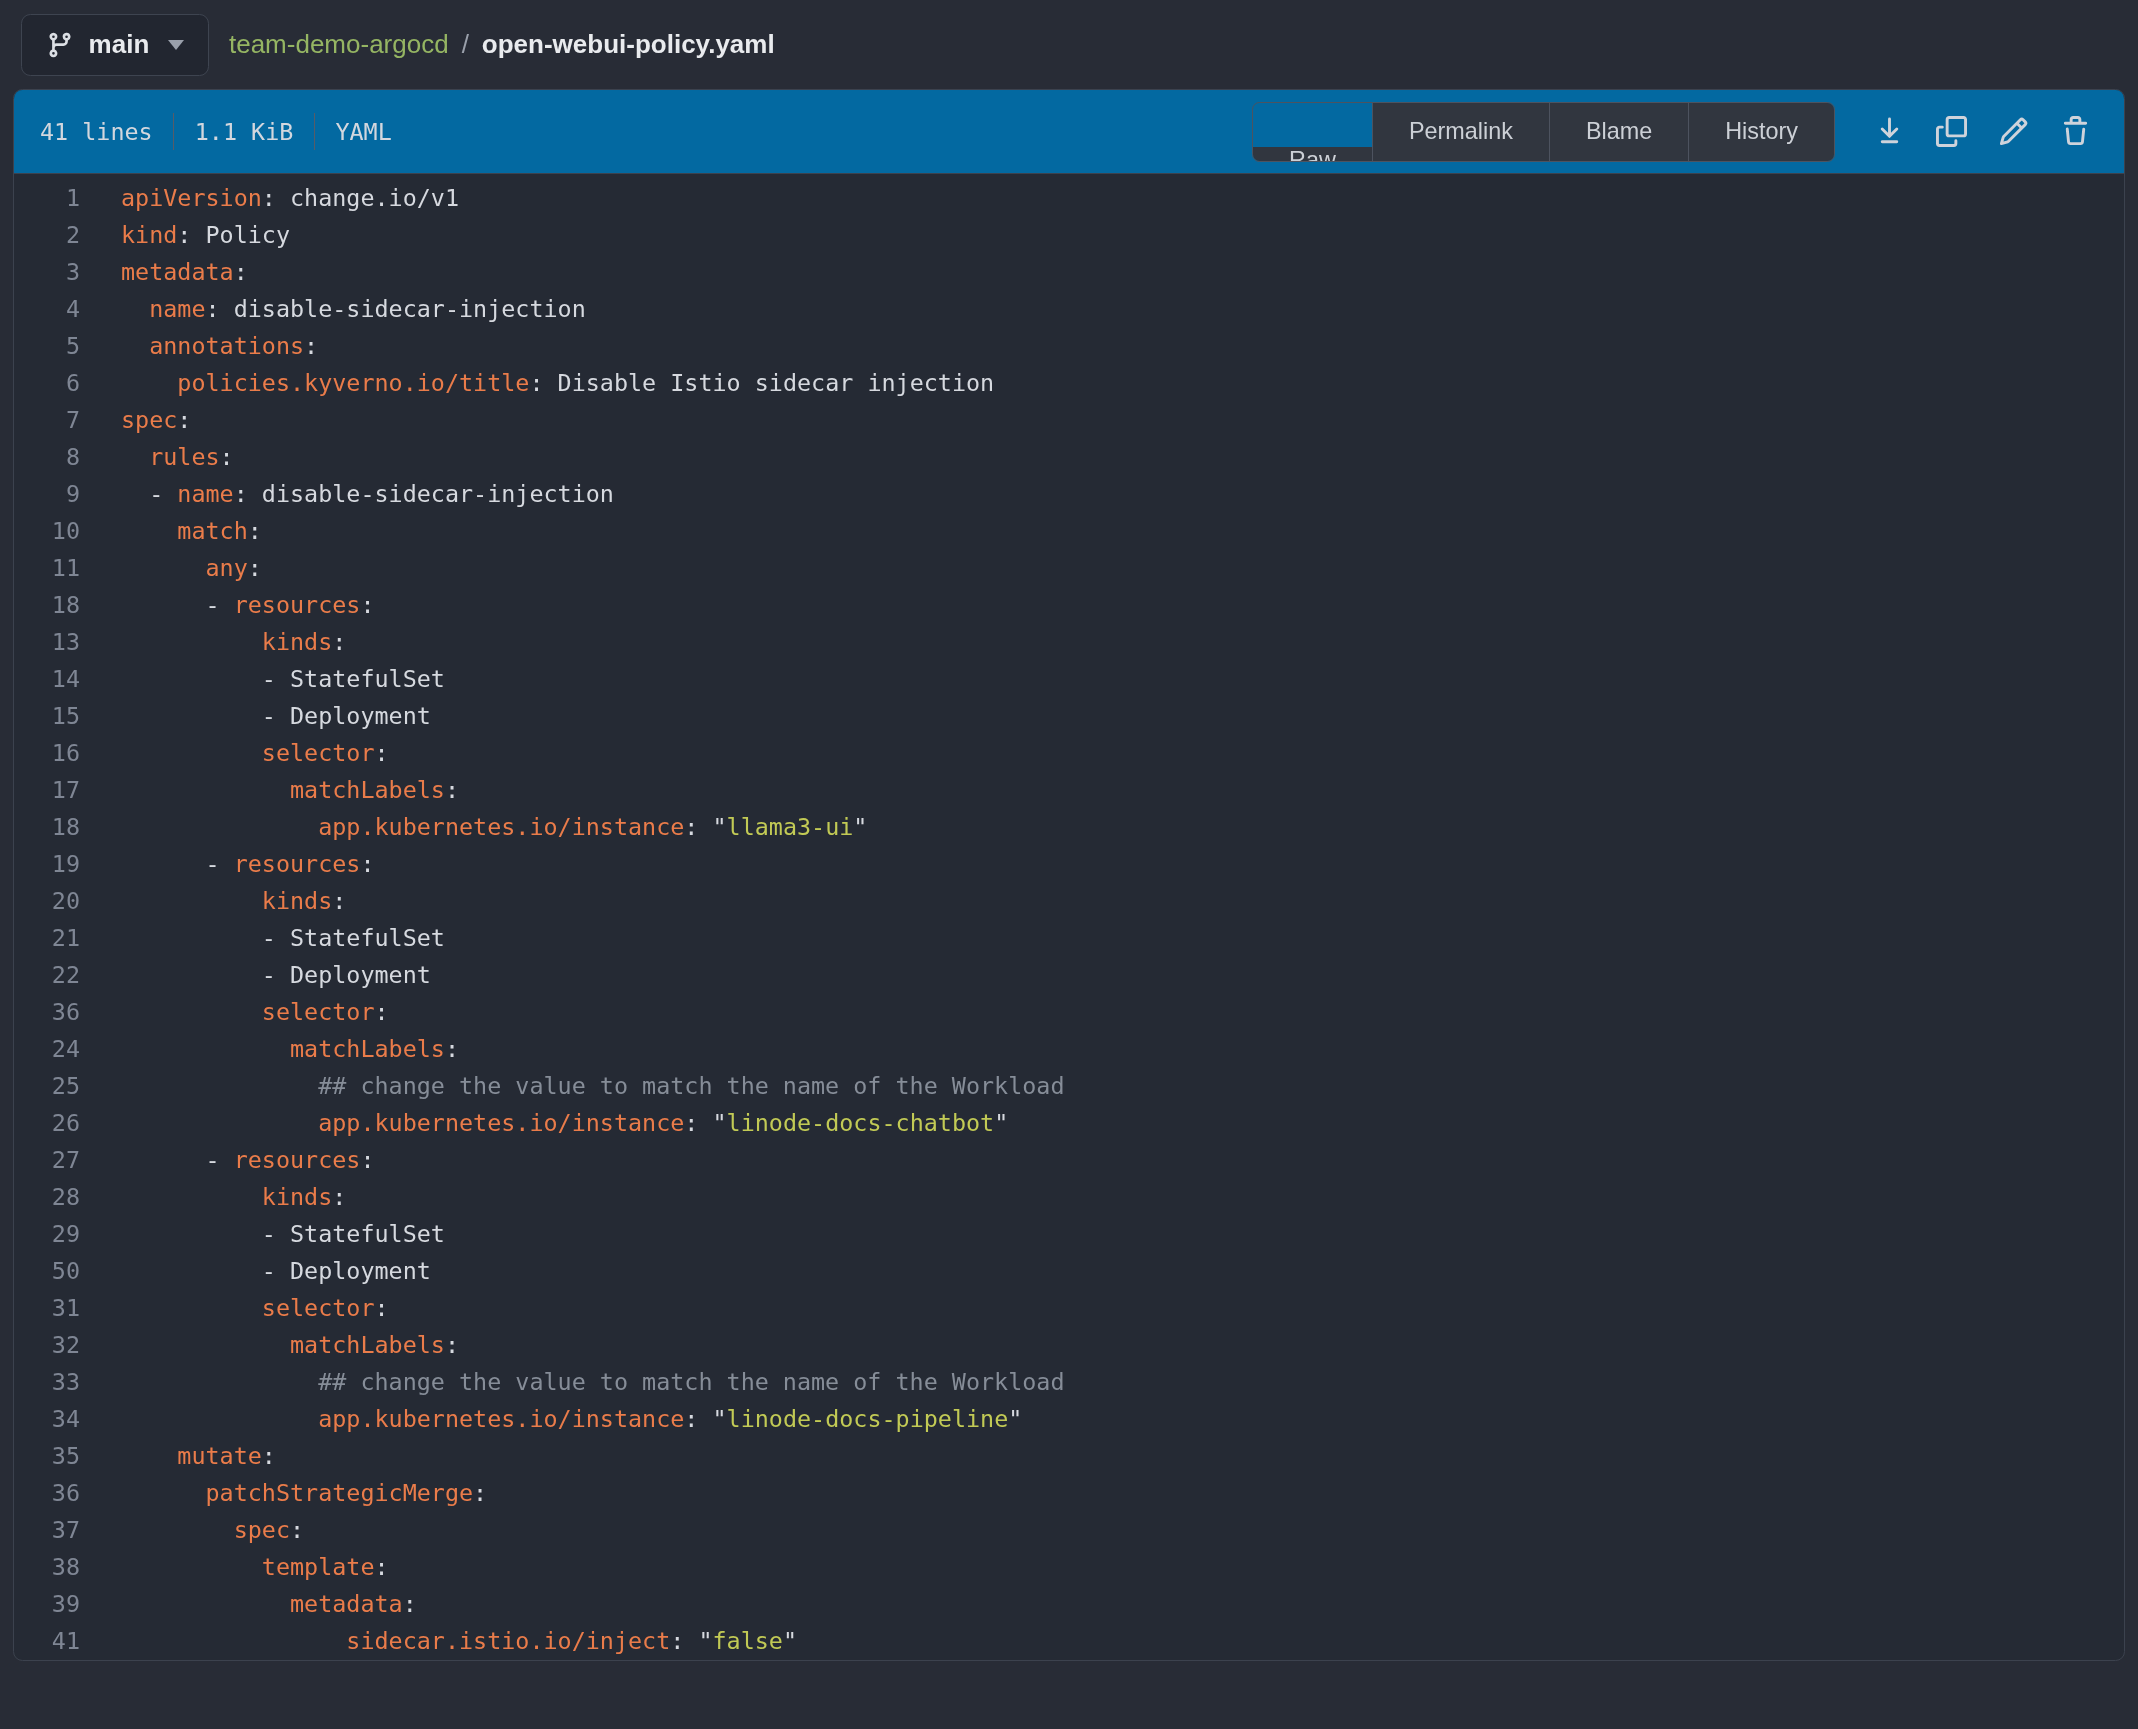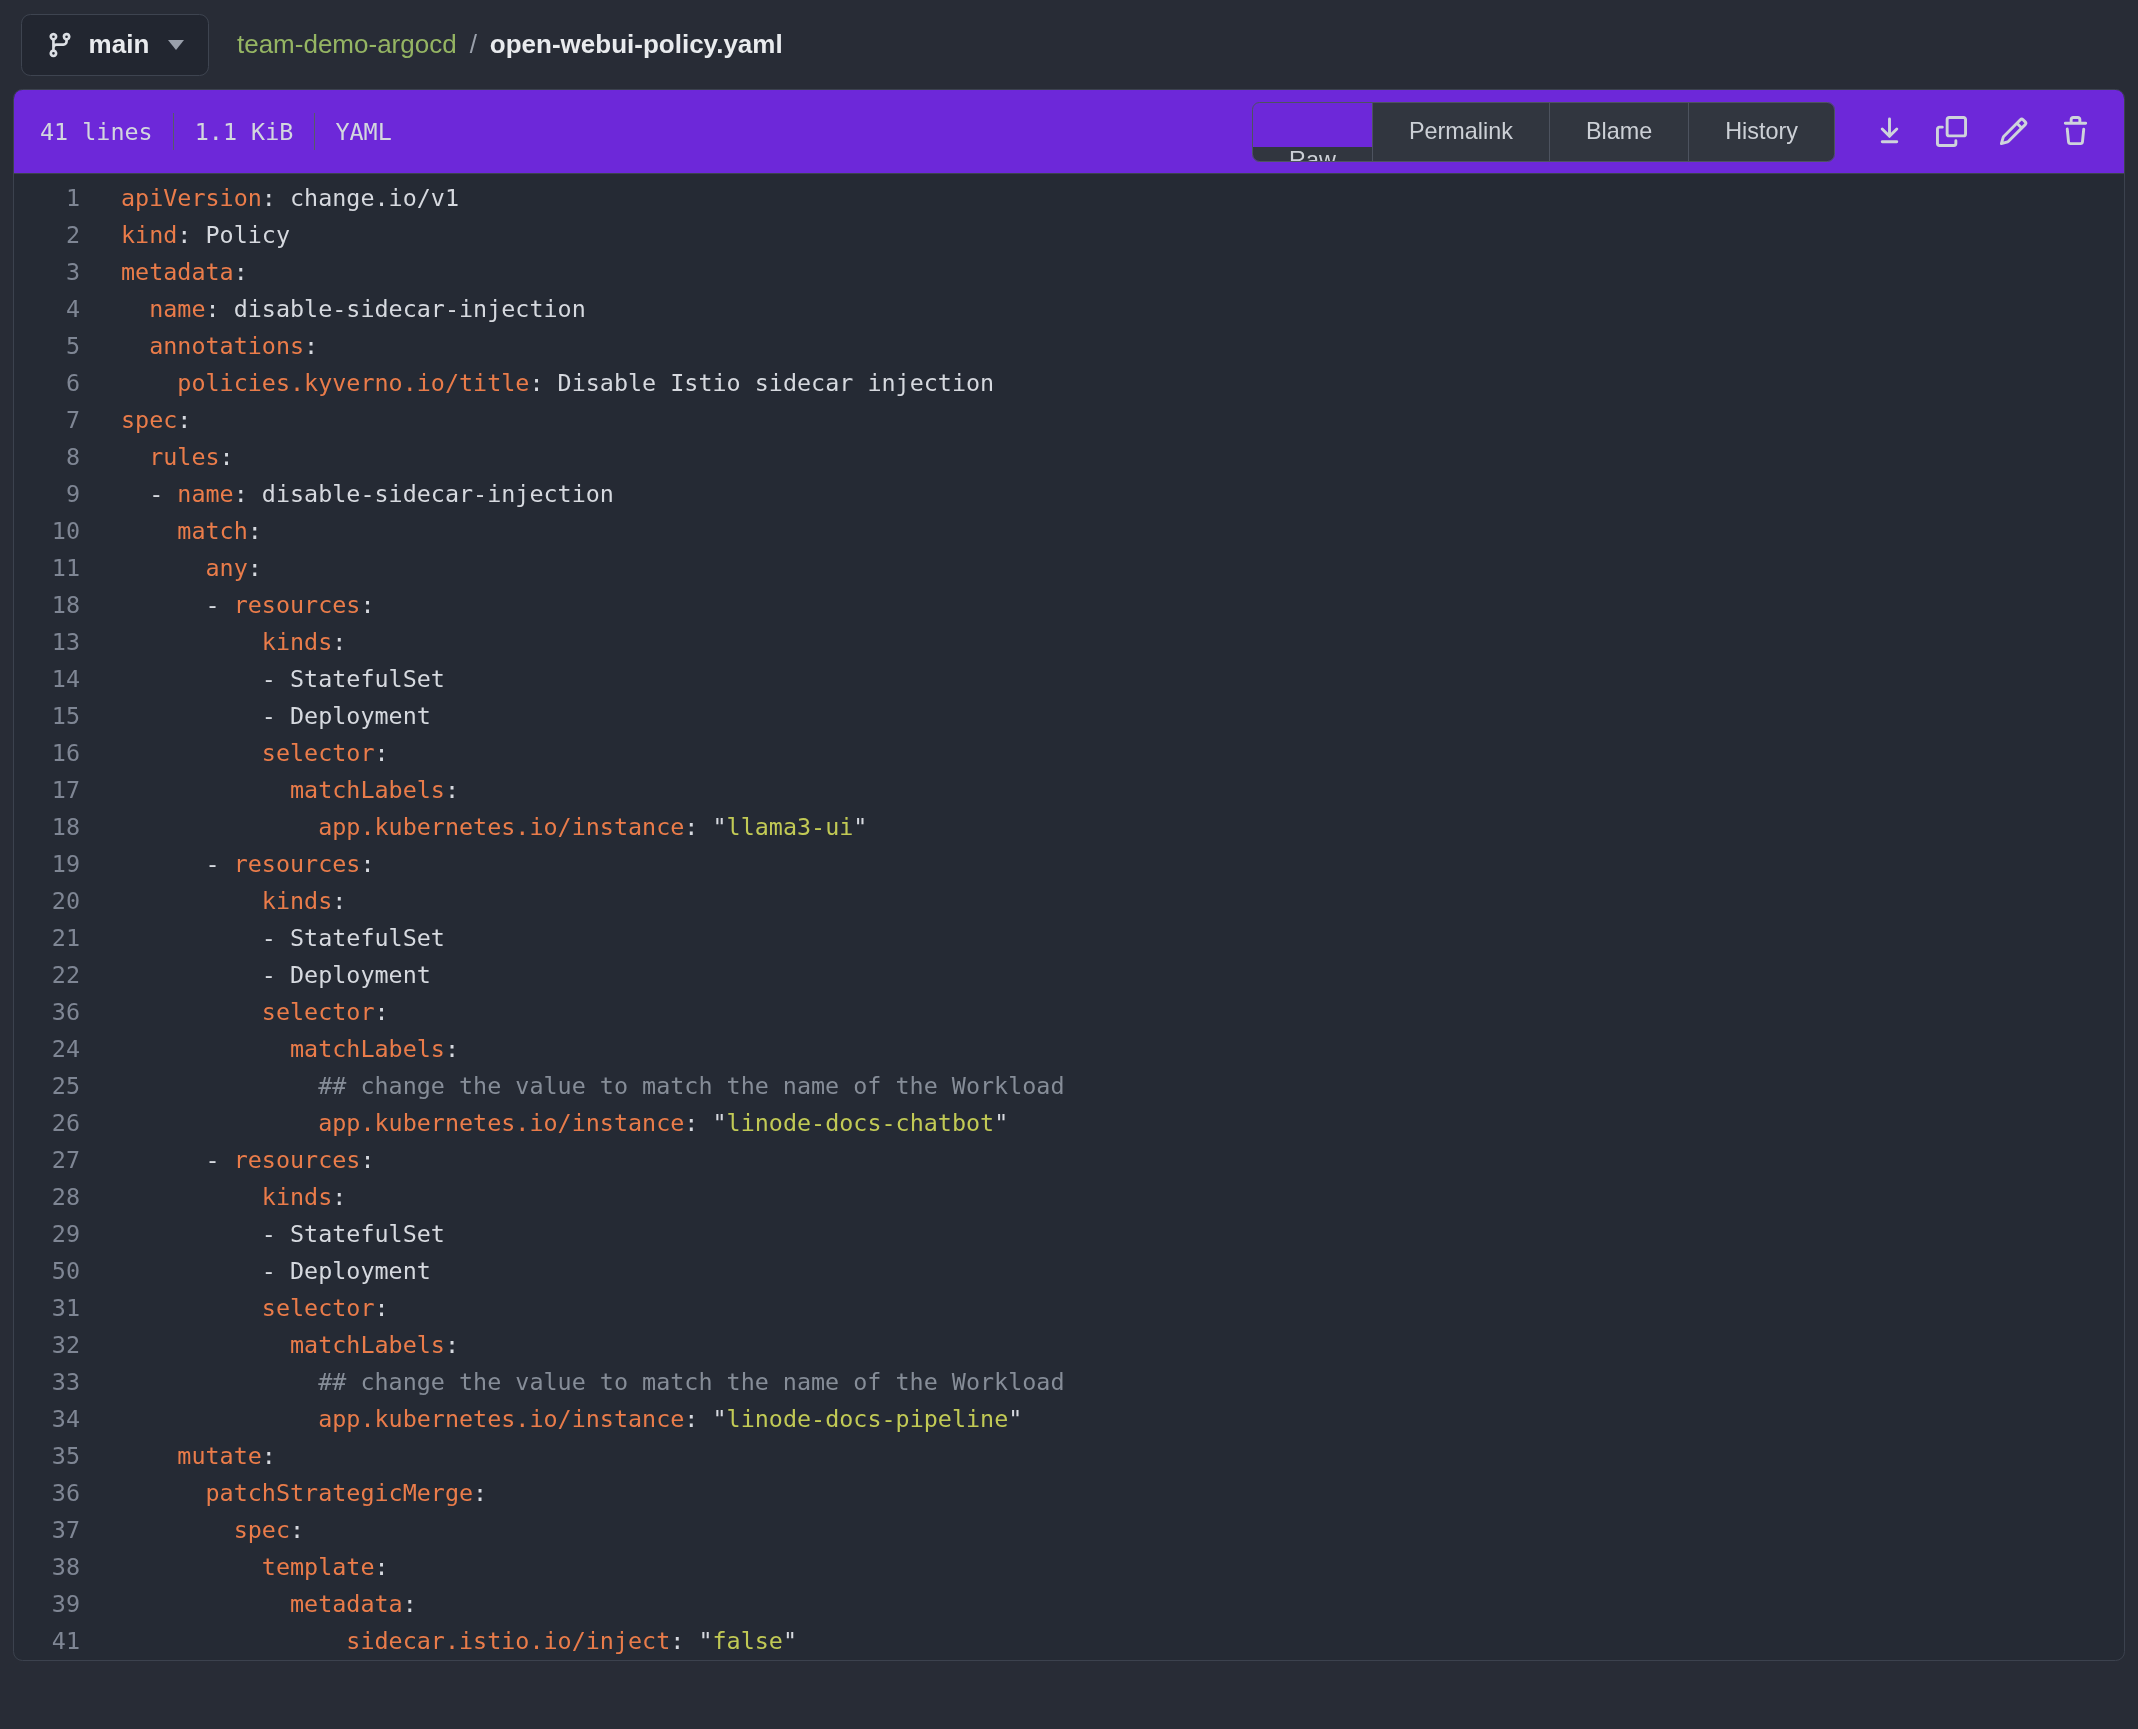--- a/index.html
+++ b/index.html
@@ -34,41 +34,41 @@
   }
   .branch-btn svg { width: 28px; height: 28px; fill: #dcdfe4; }
   .caret {
     width: 0; height: 0;
     border-left: 8.4px solid transparent;
     border-right: 8.4px solid transparent;
     border-top: 10.3px solid #9aa0ab;
     margin-left: 3.7px;
   }
   .breadcrumb {
-    margin-left: 28px;
+    margin-left: 20px;
     font-size: 26px;
     display: flex;
     align-items: center;
     gap: 13px;
   }
   .breadcrumb .dir { color: #95b563; text-decoration: none; cursor: pointer; }
   .breadcrumb .sep { color: #9aa0ab; }
   .breadcrumb .file { color: #e9ebee; font-weight: bold; }
 
   
   .panel {
     margin: 0 13px;
     border: 0.9px solid #3c424e;
     border-radius: 9.4px;
     background: #252a34;
     overflow: hidden;
   }
   .panel-header {
     height: 84px;
-    background: #6d28d9;
+    background: #0369a1;
     border-bottom: 0.9px solid #3c424e;
     display: flex;
     align-items: center;
     padding: 0 26px;
   }
   .meta {
     display: flex;
     align-items: center;
     font-family: "DejaVu Sans Mono", monospace;
     font-size: 23.4px;

